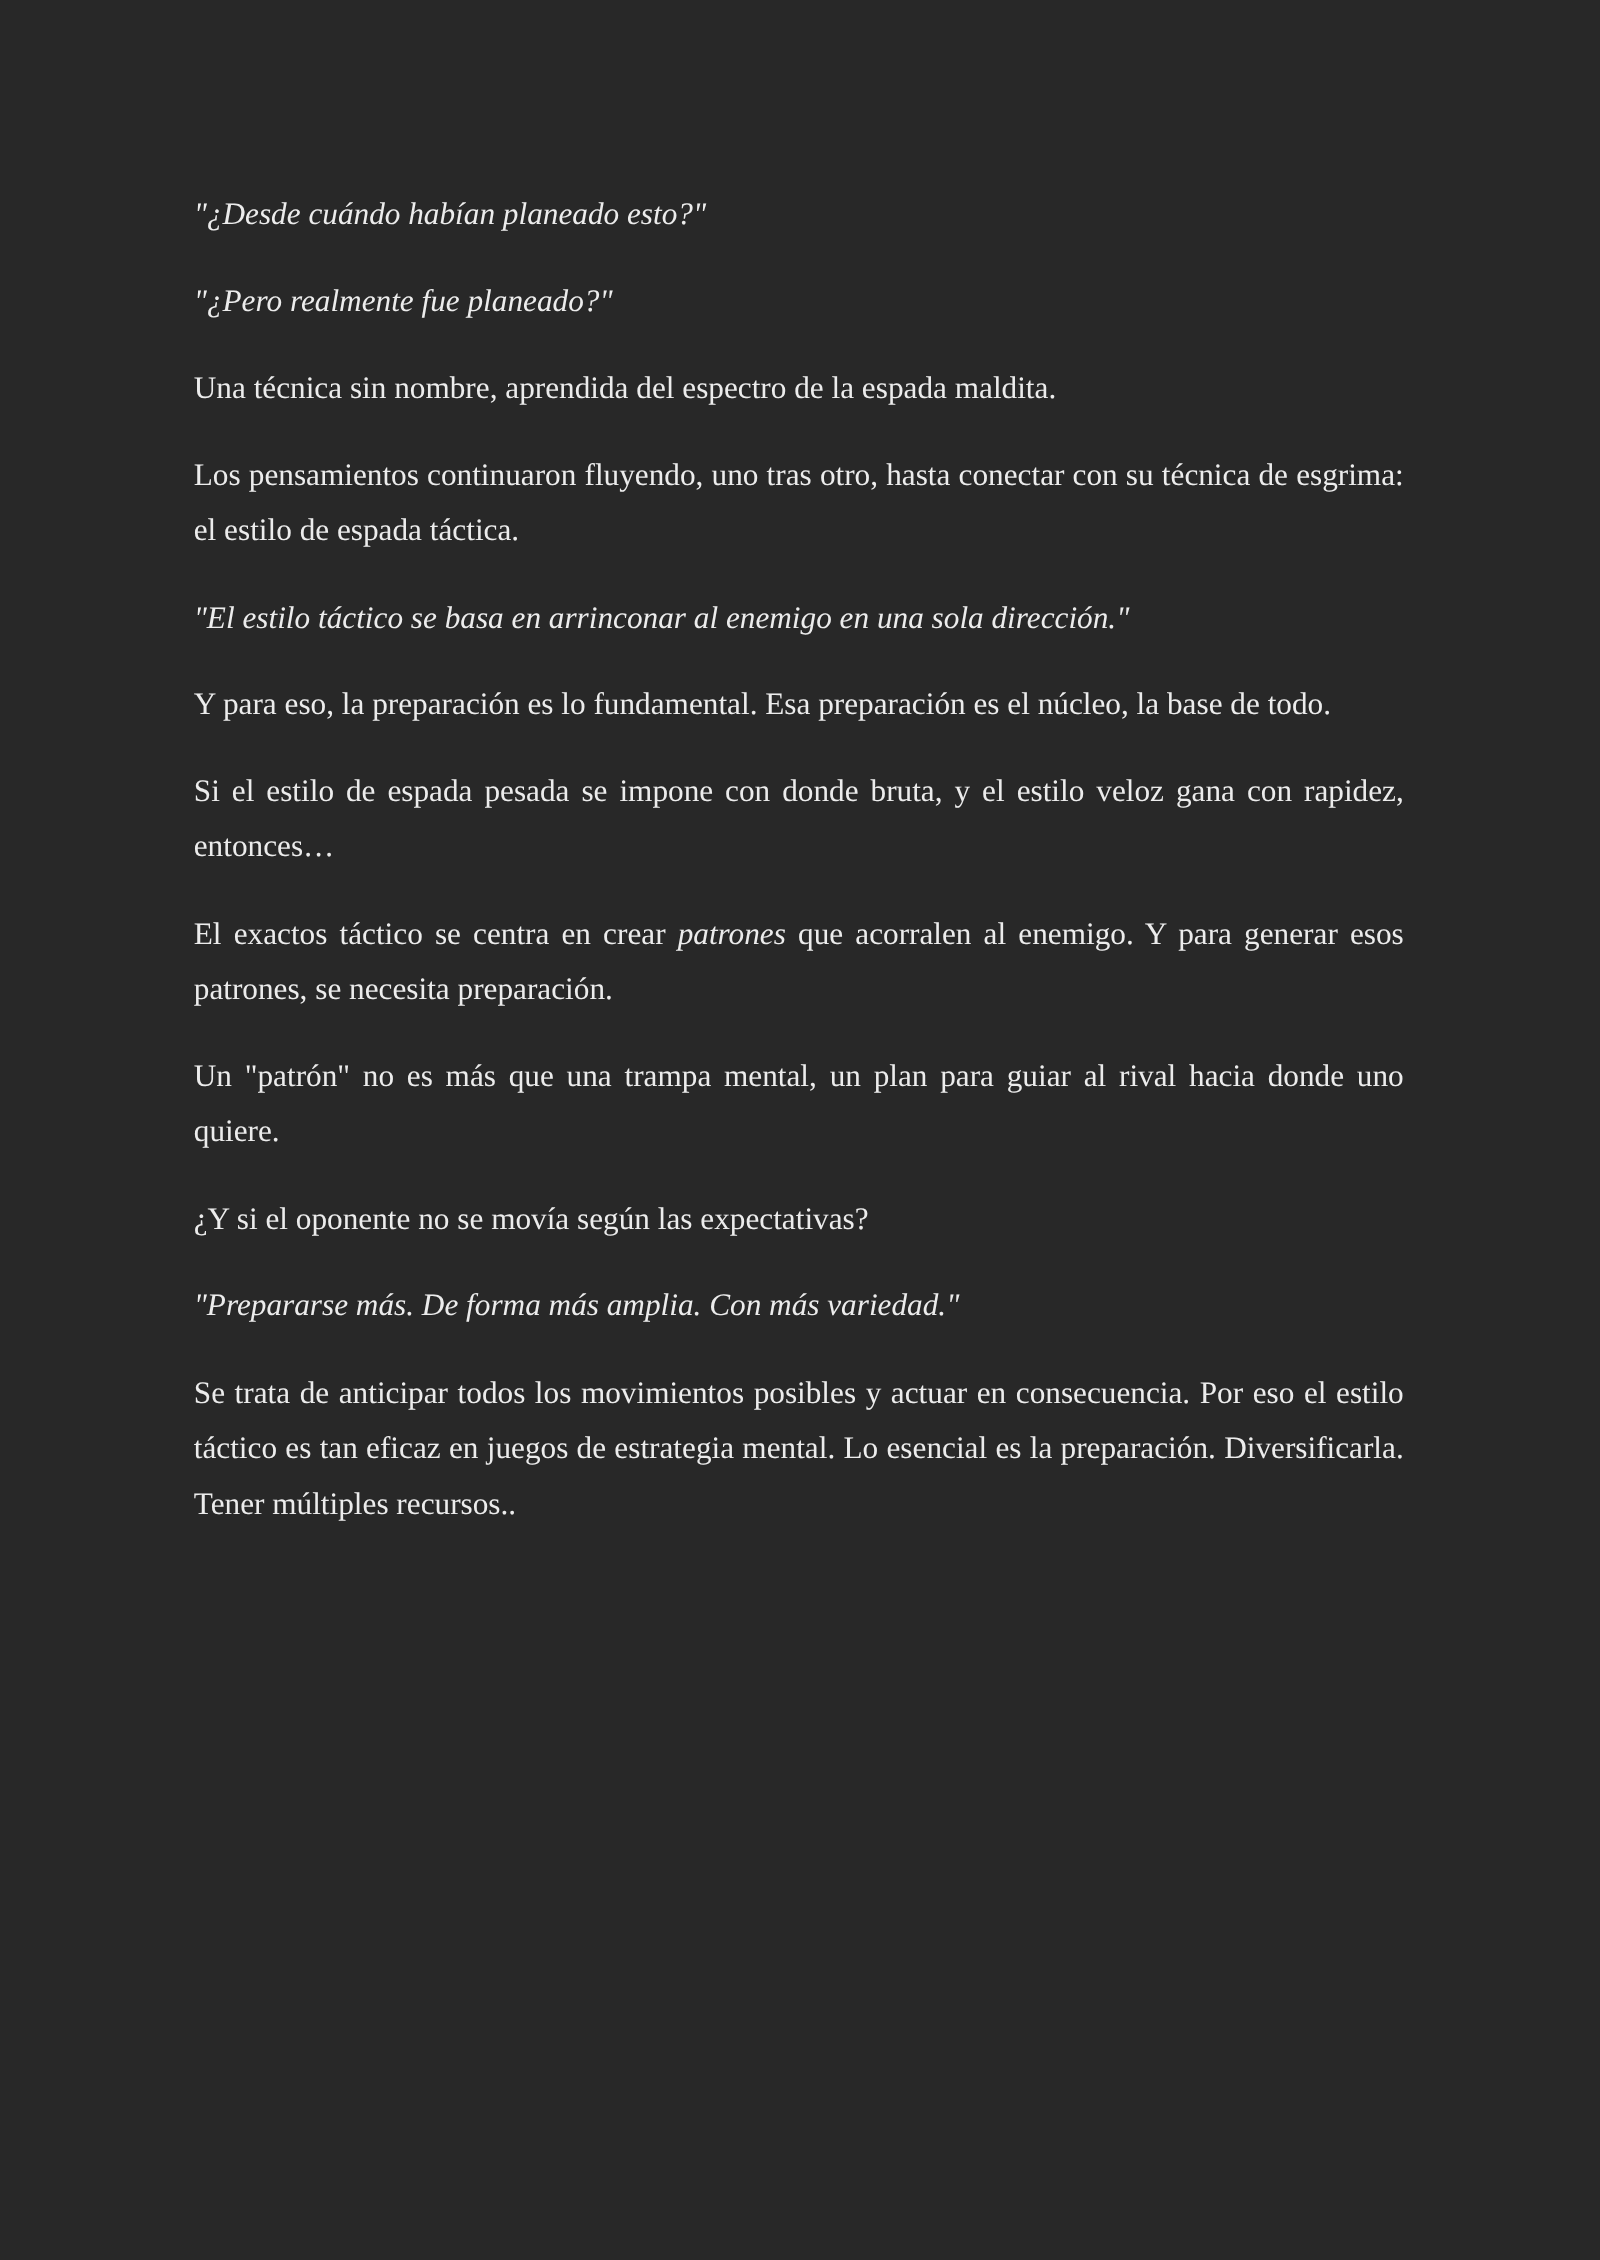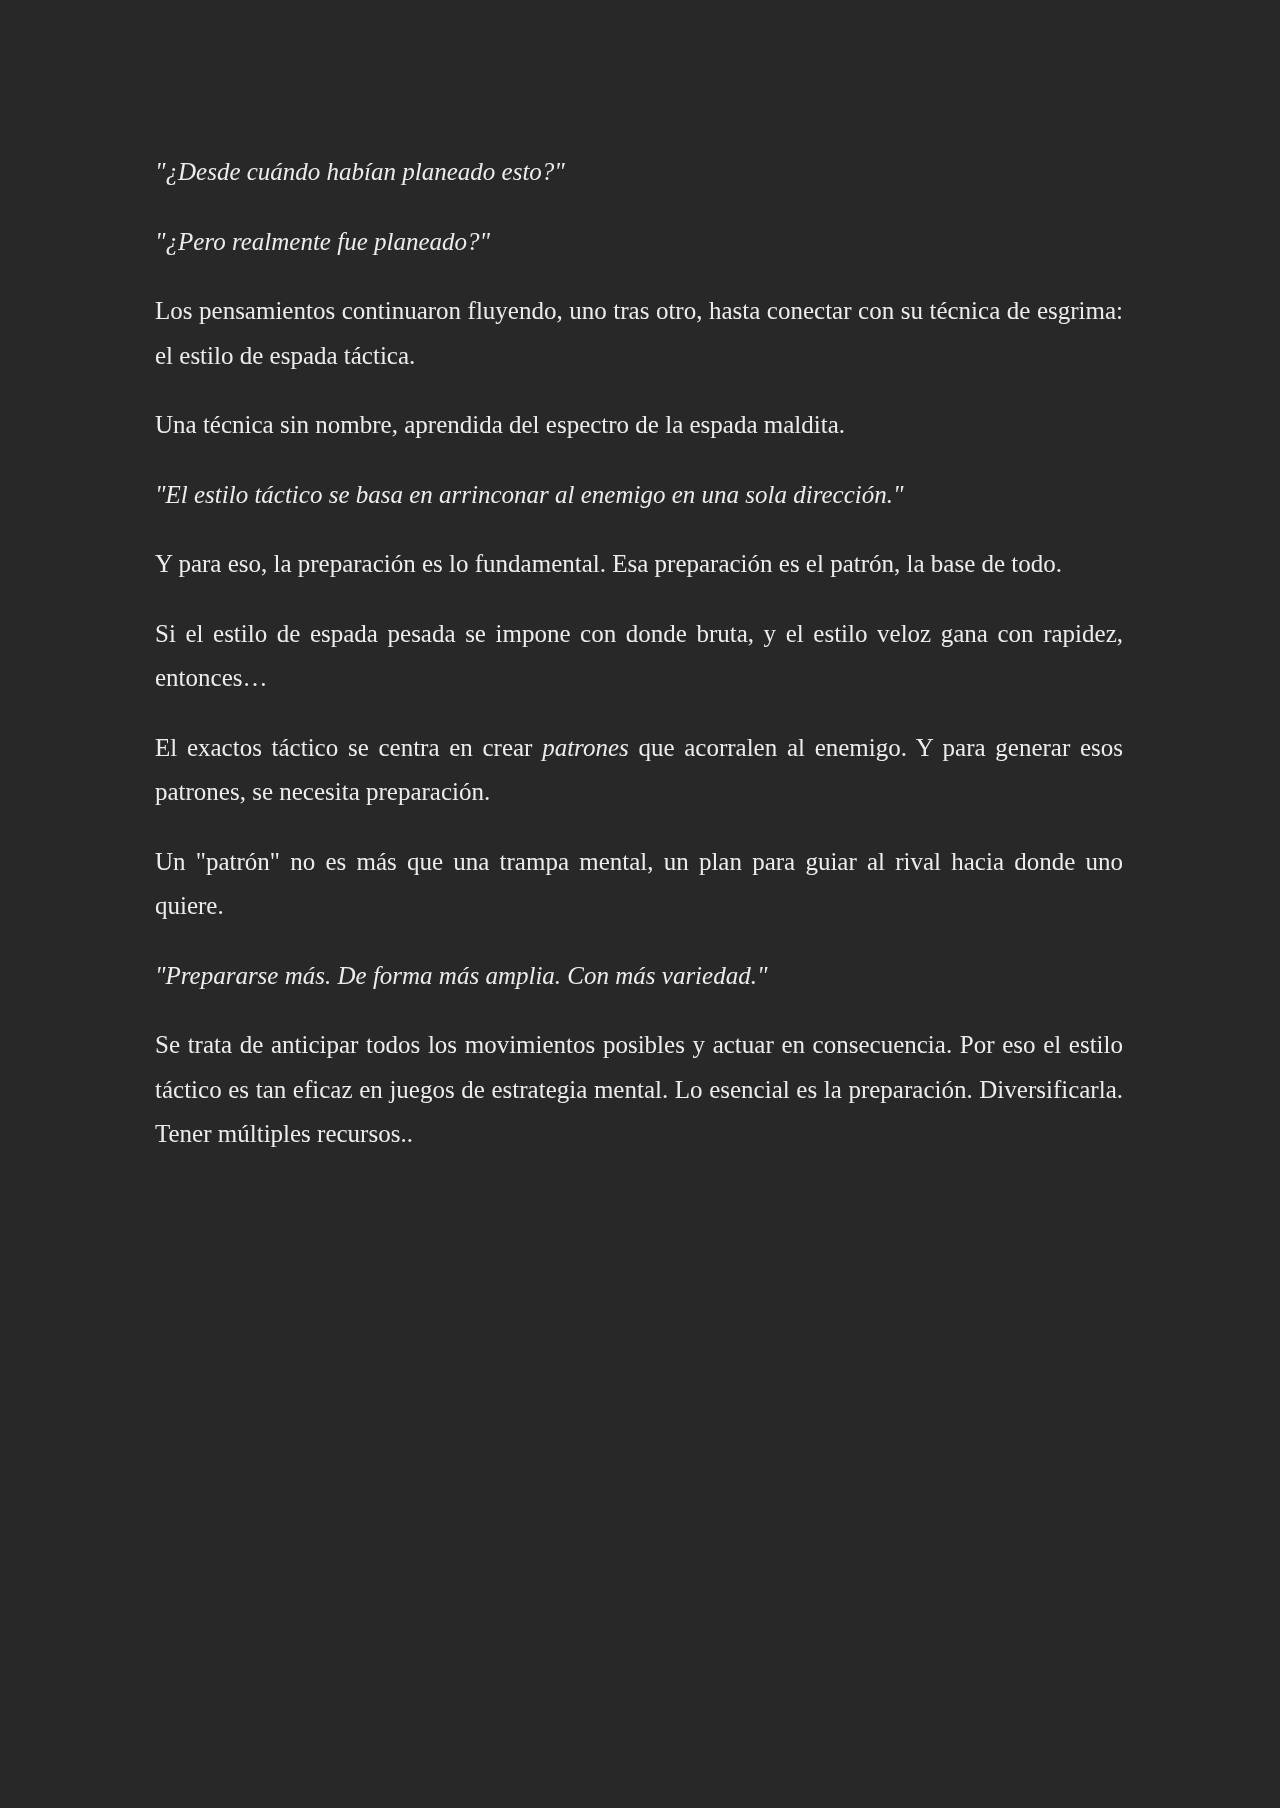--- a/index.html
+++ b/index.html
@@ -40,23 +40,24 @@
       font-style: italic;
     }
   </style>
 </head>
 <body>
 
 <div class="page">
   <div class="content">
     <p class="italic">"¿Desde cuándo habían planeado esto?"</p>
     <p class="italic">"¿Pero realmente fue planeado?"</p>
+    <p>Una técnica sin nombre, aprendida del espectro de la espada maldita.</p>
     <p>Los pensamientos continuaron fluyendo, uno tras otro, hasta conectar con su técnica de esgrima: el estilo de espada táctica.</p>
-    <p>Una técnica sin nombre, aprendida del espectro de la espada maldita.</p>
     <p class="italic">"El estilo táctico se basa en arrinconar al enemigo en una sola dirección."</p>
-    <p>Y para eso, la preparación es lo fundamental. Esa preparación es el patrón, la base de todo.</p>
+    <p>Y para eso, la preparación es lo fundamental. Esa preparación es el núcleo, la base de todo.</p>
     <p>Si el estilo de espada pesada se impone con donde bruta, y el estilo veloz gana con rapidez, entonces…</p>
     <p><span>El exactos táctico se centra en crear </span><em>patrones</em><span> que acorralen al enemigo. Y para generar esos patrones, se necesita preparación.</span></p>
     <p>Un "patrón" no es más que una trampa mental, un plan para guiar al rival hacia donde uno quiere.</p>
+    <p>¿Y si el oponente no se movía según las expectativas?</p>
     <p class="italic">"Prepararse más. De forma más amplia. Con más variedad."</p>
     <p>Se trata de anticipar todos los movimientos posibles y actuar en consecuencia. Por eso el estilo táctico es tan eficaz en juegos de estrategia mental. Lo esencial es la preparación. Diversificarla. Tener múltiples recursos..</p>
   </div>
 </div>
 
 </body></html>

